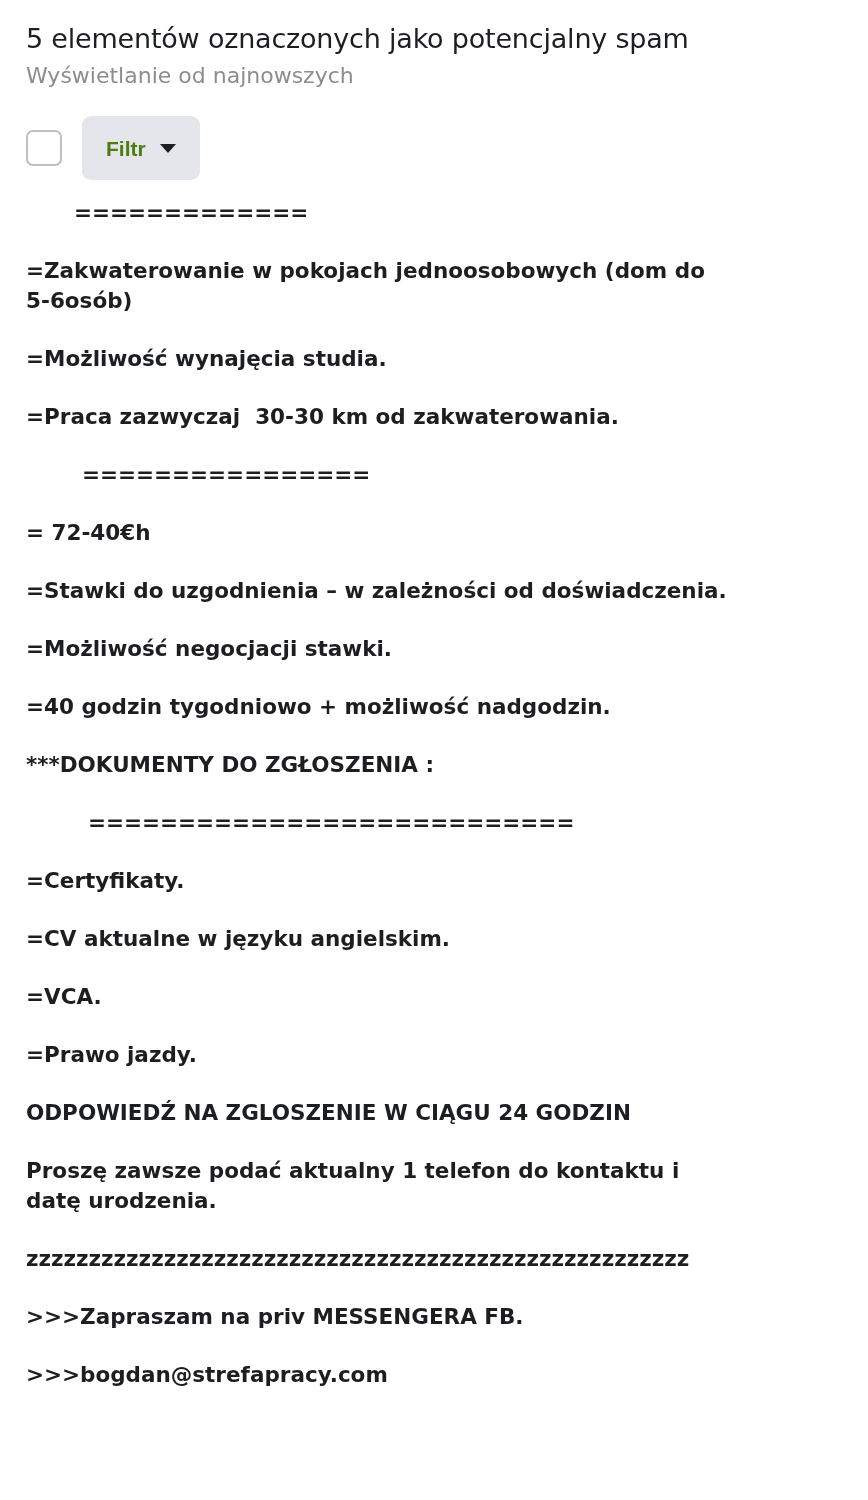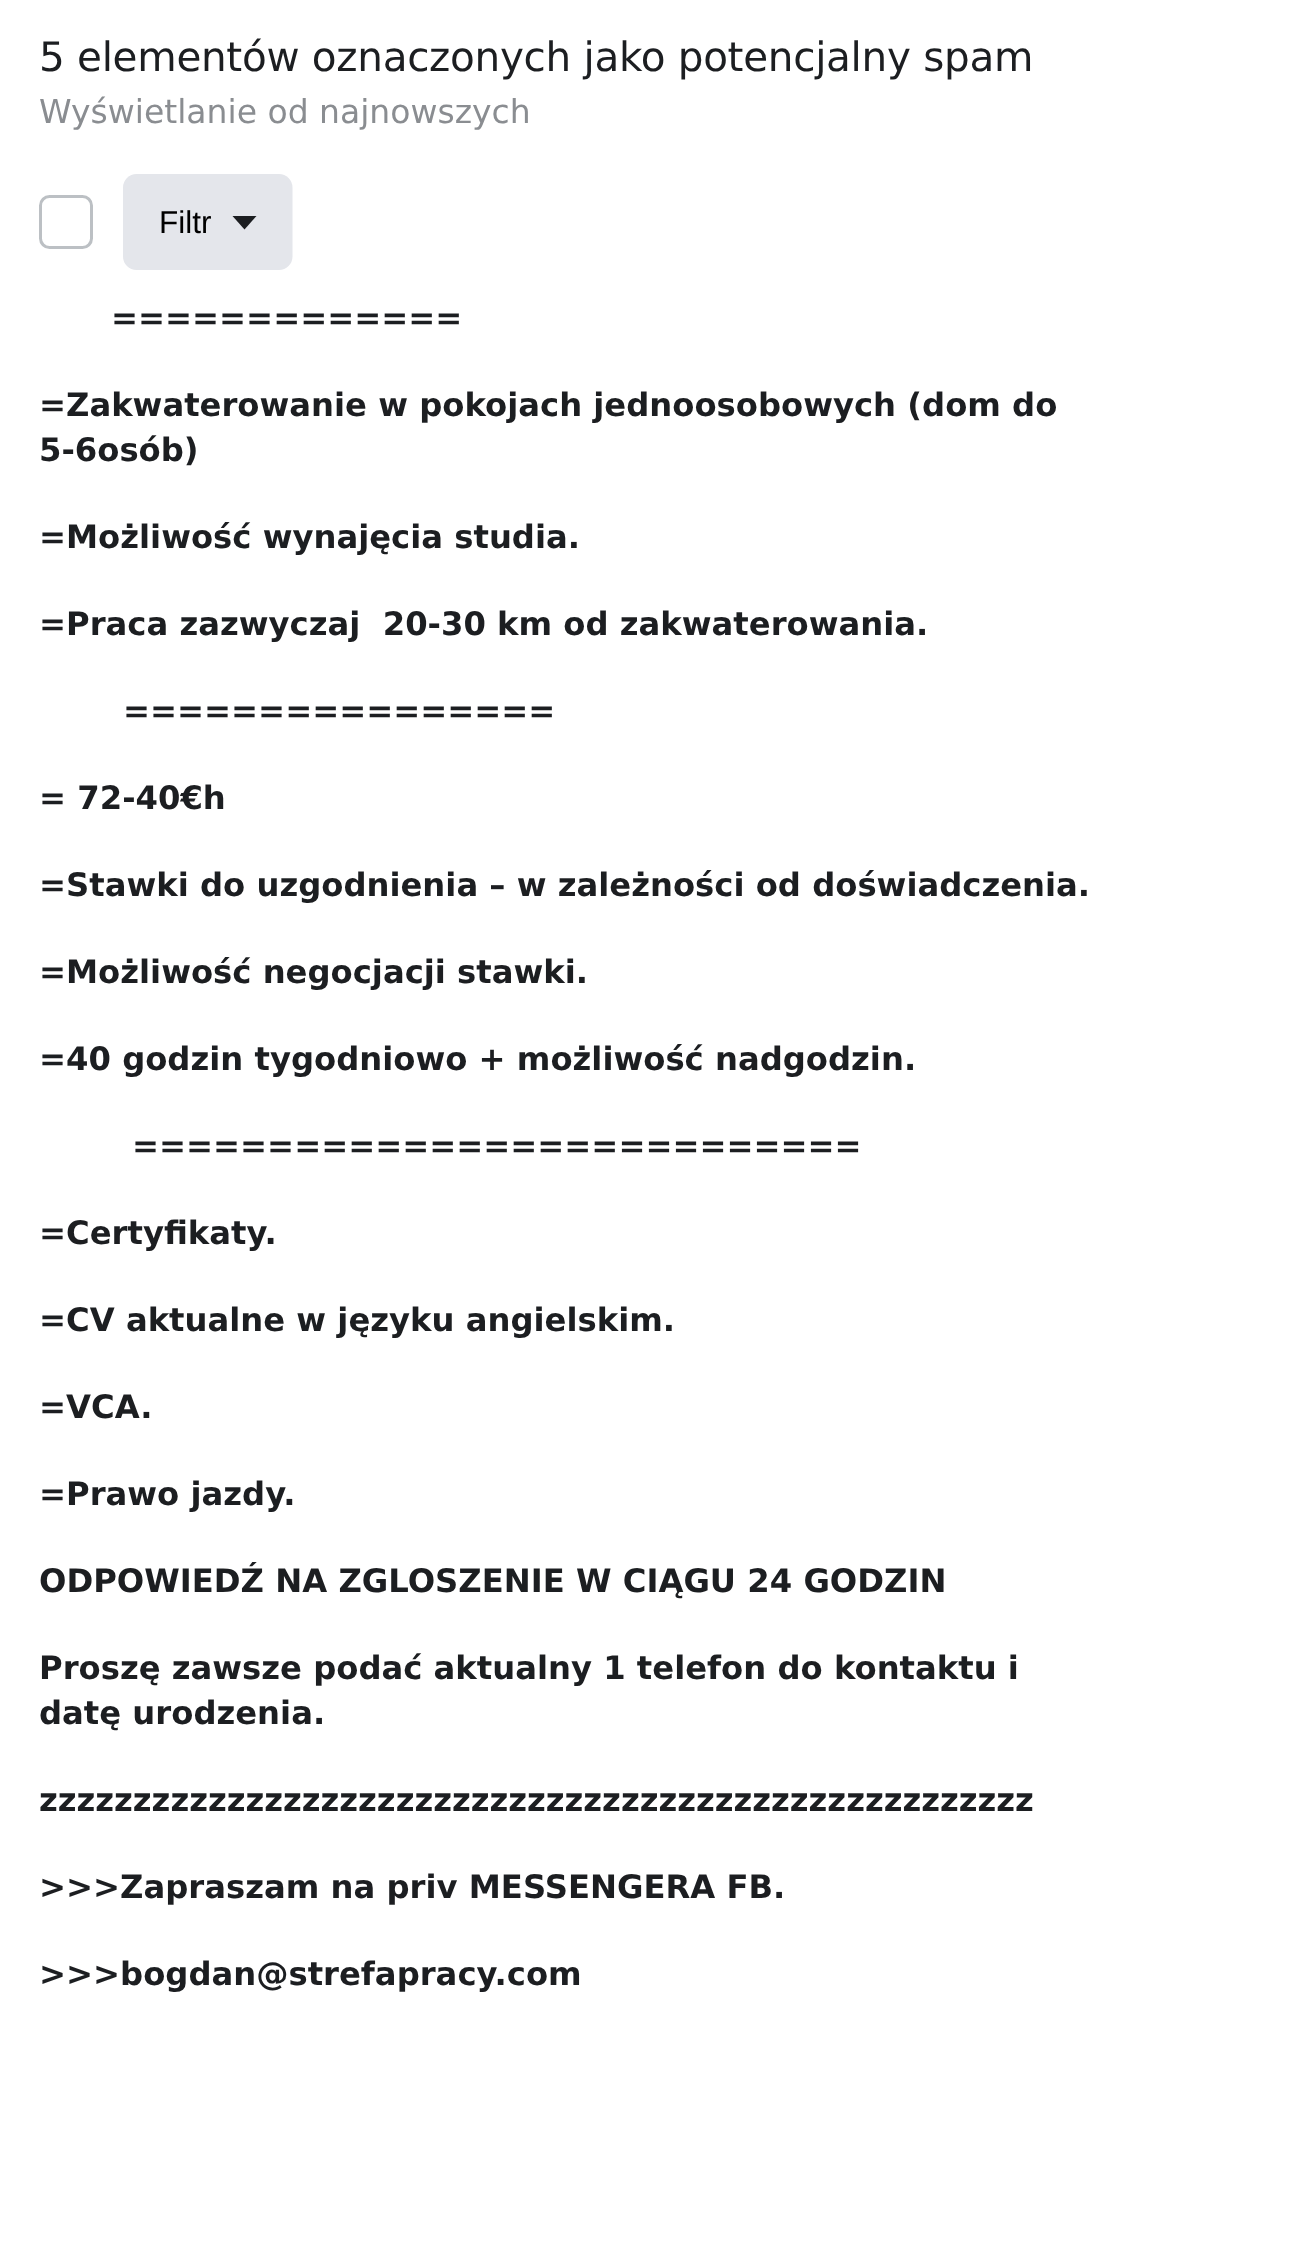--- a/index.html
+++ b/index.html
@@ -62,22 +62,22 @@
     gap: 14px;
     background: #e4e6eb;
     border: none;
     border-radius: 9px;
     height: 64px;
     padding: 0 24px;
     cursor: pointer;
   }
   .filter-chip .label {
     font-size: 21px;
-    font-weight: 400;
-    color: #000000;
+    font-weight: 700;
+    color: #4d7c0f;
     line-height: 1;
   }
   .caret {
     width: 0;
     height: 0;
     border-left: 8px solid transparent;
     border-right: 8px solid transparent;
     border-top: 9px solid #1c1e21;
     display: inline-block;
   }
@@ -118,26 +118,27 @@
       <span class="label">Filtr</span>
       <span class="caret"></span>
     </button>
   </div>
 
   <div class="post-body">
 
   <div class="para indent-1">=============</div>
       <div class="para">=Zakwaterowanie w pokojach jednoosobowych (dom do 5-6osób)</div>
       <div class="para">=Możliwość wynajęcia studia.</div>
-      <div class="para">=Praca zazwyczaj  20-30 km od zakwaterowania.</div>
+      <div class="para">=Praca zazwyczaj  30-30 km od zakwaterowania.</div>
       <div class="para indent-2">================</div>
       <div class="para">= 72-40€h</div>
       <div class="para">=Stawki do uzgodnienia – w zależności od doświadczenia.</div>
       <div class="para">=Możliwość negocjacji stawki.</div>
       <div class="para">=40 godzin tygodniowo + możliwość nadgodzin.</div>
+      <div class="para">***DOKUMENTY DO ZGŁOSZENIA :</div>
       <div class="para indent-3">===========================</div>
       <div class="para">=Certyfikaty.</div>
       <div class="para">=CV aktualne w języku angielskim.</div>
       <div class="para">=VCA.</div>
       <div class="para">=Prawo jazdy.</div>
       <div class="para normal">ODPOWIEDŹ NA ZGLOSZENIE W CIĄGU 24 GODZIN</div>
       <div class="para">Proszę zawsze podać aktualny 1 telefon do kontaktu i datę urodzenia.</div>
       <div class="para">zzzzzzzzzzzzzzzzzzzzzzzzzzzzzzzzzzzzzzzzzzzzzzzzzzzzz</div>
       <div class="para">&gt;&gt;&gt;Zapraszam na priv MESSENGERA FB.</div>
       <div class="para last-line">&gt;&gt;&gt;bogdan@strefapracy.com</div>

